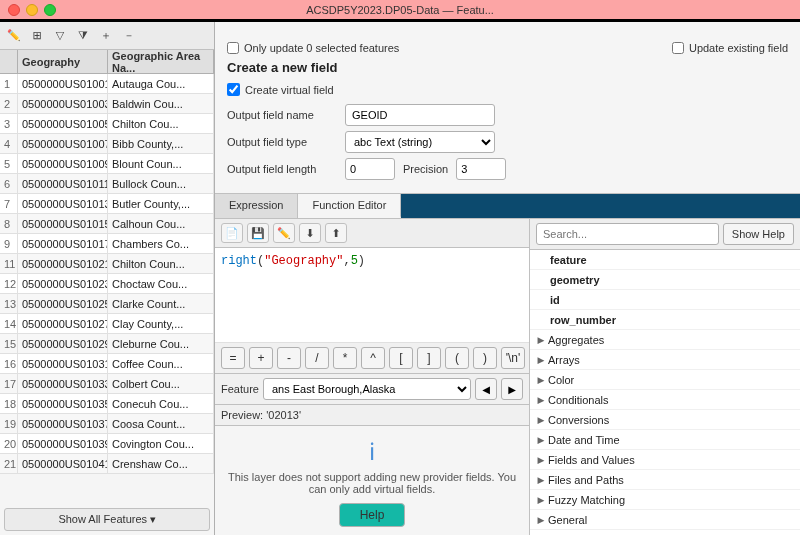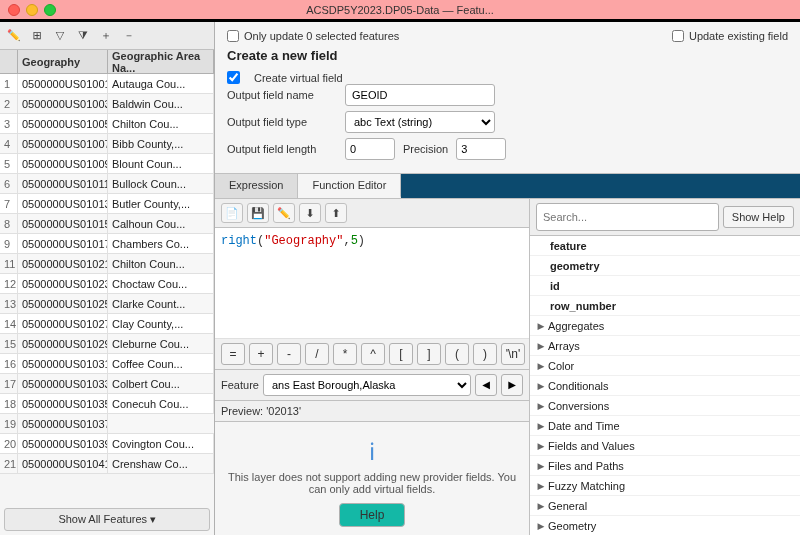--- a/index.html
+++ b/index.html
@@ -161,37 +161,38 @@
       justify-content: space-between;
       margin-bottom: 6px;
     }
 
     .checkbox-row {
       display: flex;
       align-items: center;
       gap: 5px;
       font-size: 11px;
       color: #333;
+      margin-top: 12px;
     }
     .checkbox-row input[type=checkbox] { width: 12px; height: 12px; }
 
     .create-field-title {
       font-size: 13px;
       font-weight: 600;
       color: #222;
       margin-bottom: 8px;
     }
 
     .create-virtual-row {
       display: flex;
       align-items: center;
-      gap: 14px;
-      font-size: 11px;
-      color: #333;
-      margin-bottom: 0;
+      gap: 5px;
+      font-size: 11px;
+      color: #333;
+      margin-bottom: 8px;
     }
 
     .field-row {
       display: flex;
       align-items: center;
       margin-bottom: 5px;
       gap: 8px;
     }
     .field-label {
       font-size: 11px;
@@ -417,21 +418,21 @@
     .search-row {
       display: flex;
       align-items: center;
       padding: 4px 6px;
       background: #eee;
       border-bottom: 1px solid #c0c0c0;
       gap: 4px;
     }
     .search-input {
       flex: 1;
-      height: 28px;
+      height: 22px;
       border: 1px solid #b0b0b0;
       border-radius: 3px;
       padding: 2px 6px;
       font-size: 11px;
       background: #fff;
     }
     .show-help-btn {
       padding: 2px 8px;
       height: 22px;
       background: #f5f5f5;
@@ -582,20 +583,21 @@
     <div class="td-cell td-name">Colbert Cou...</div>
   </div>
         <div class="table-row">
     <div class="td-cell td-row">18</div>
     <div class="td-cell td-geo">0500000US01035</div>
     <div class="td-cell td-name">Conecuh Cou...</div>
   </div>
         <div class="table-row">
     <div class="td-cell td-row">19</div>
     <div class="td-cell td-geo">0500000US01037</div>
+    <div class="td-cell td-name">Coosa Count...</div>
   </div>
         <div class="table-row">
     <div class="td-cell td-row">20</div>
     <div class="td-cell td-geo">0500000US01039</div>
     <div class="td-cell td-name">Covington Cou...</div>
   </div>
         <div class="table-row">
     <div class="td-cell td-row">21</div>
     <div class="td-cell td-geo">0500000US01041</div>
     <div class="td-cell td-name">Crenshaw Co...</div>

